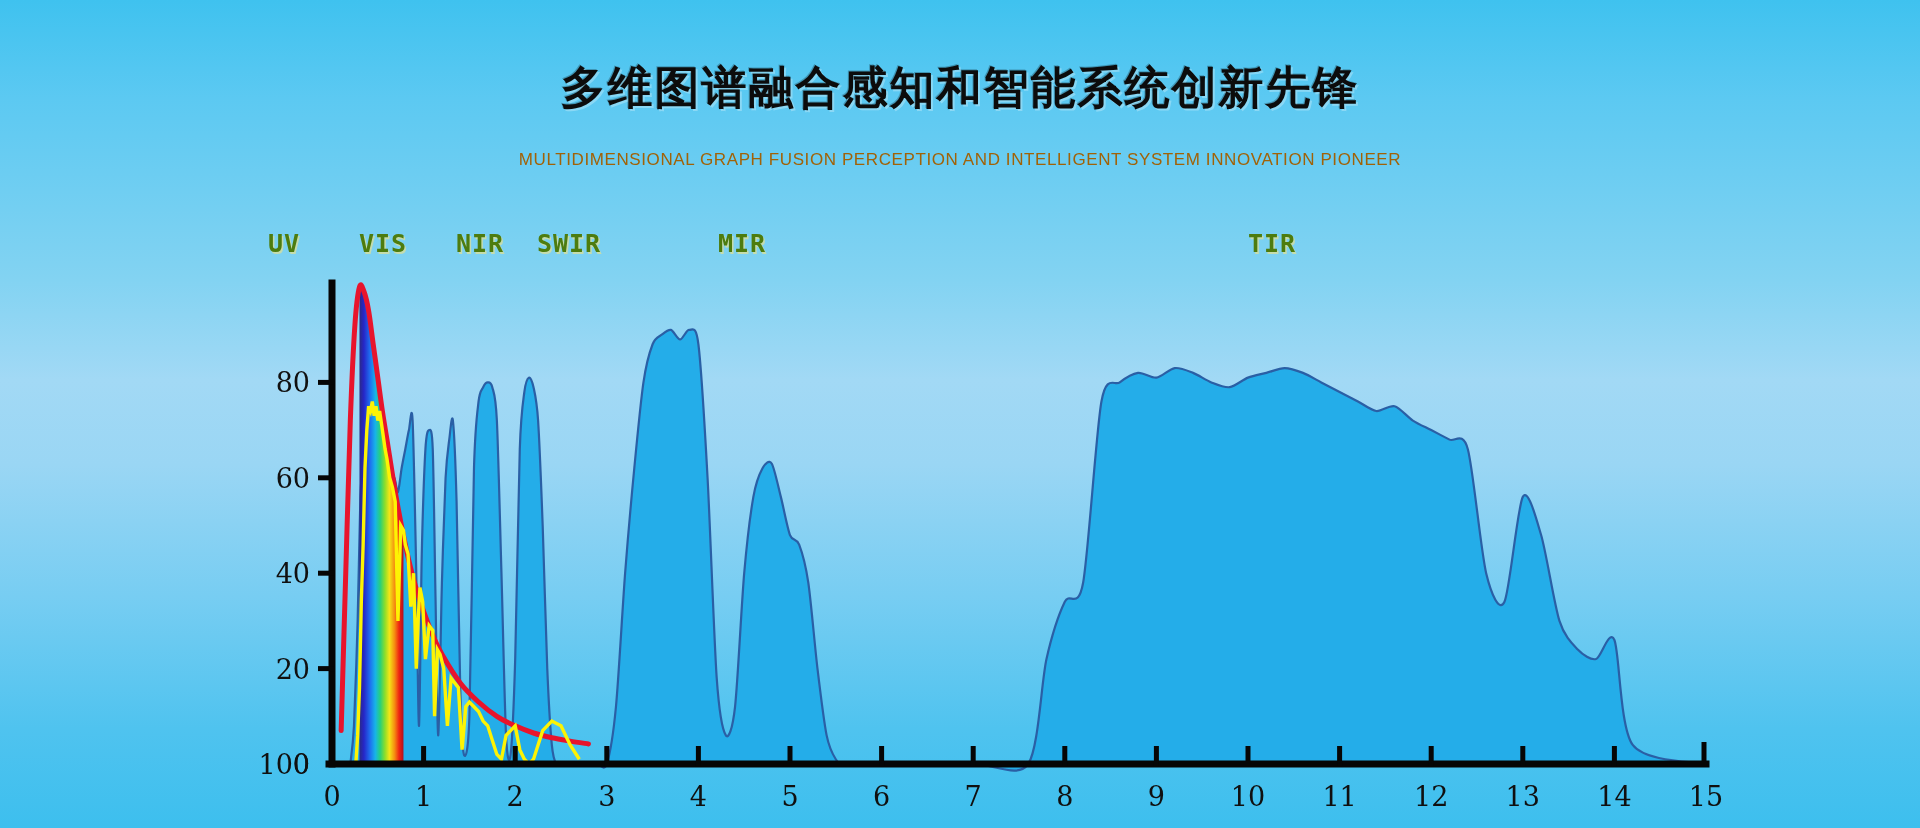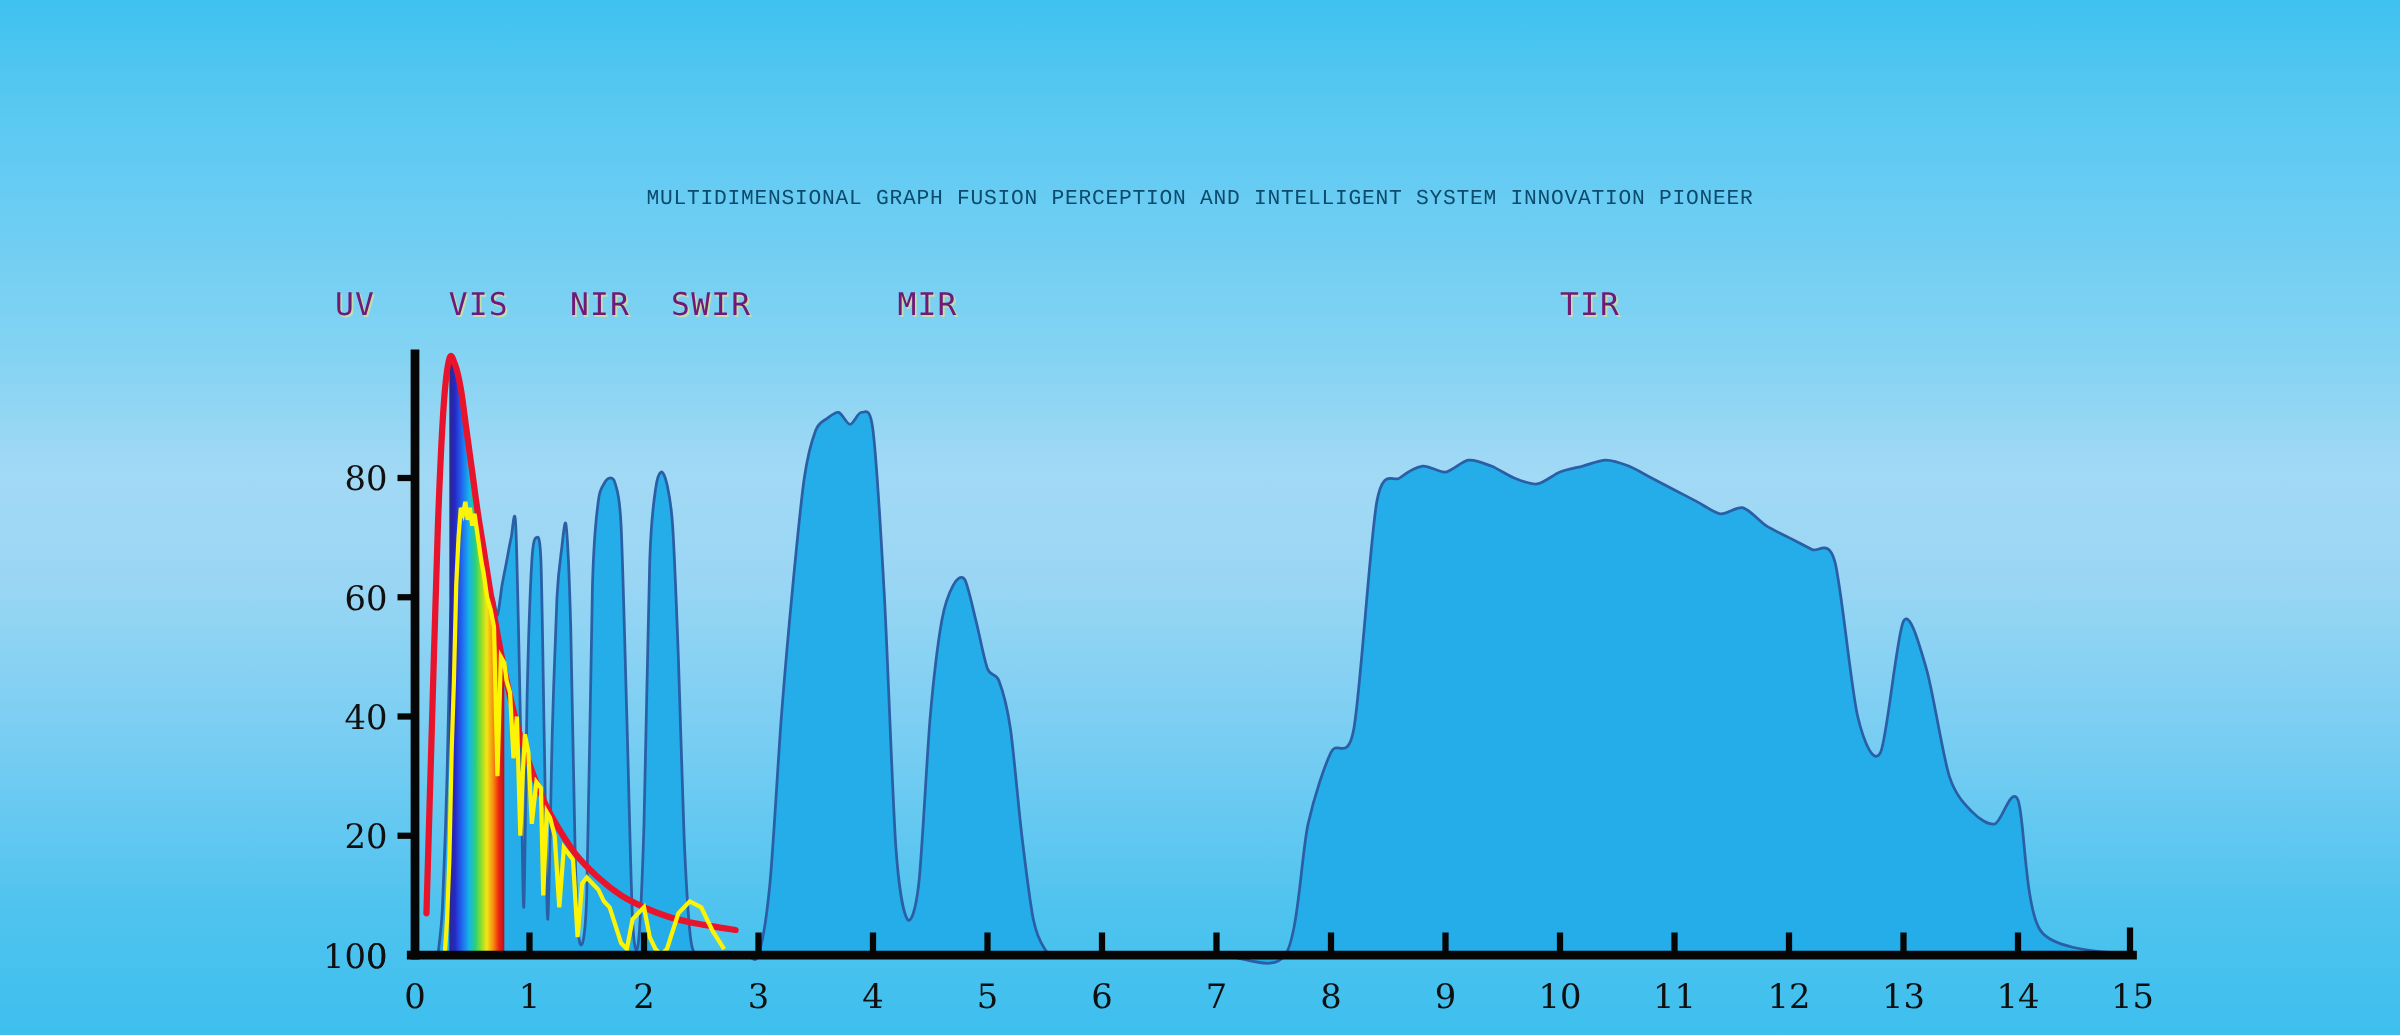--- a/index.html
+++ b/index.html
@@ -27,55 +27,56 @@
     font-weight:bold;
     font-size:45px;
     letter-spacing:2px;
     color:#0c0c0c;
     text-shadow:2px 2px 0 rgba(255,255,255,.28), -1px -1px 0 rgba(0,0,0,.25);
     white-space:nowrap;
   }
   .subtitle{
     position:absolute;left:0;right:0;top:150px;
     text-align:center;
-    font-family:Liberation Mono, monospace;
+    font-family:Liberation Sans, sans-serif;
     font-size:17px;
     letter-spacing:.6px;
-    color:#0c4a6e;
+    color:#a16207;
     white-space:nowrap;
   }
 
   
   .bandlabel{
     position:absolute;
     font-family:"DejaVu Sans Mono","Liberation Mono",monospace;
-    font-weight:normal;
+    font-weight:bold;
     font-size:25px;
     letter-spacing:1px;
-    color:#701a75;
+    color:#4d7c0f;
     text-shadow:1.5px 1.5px 0 rgba(255,230,120,.55);
     white-space:nowrap;
     transform:translateX(-50%);
     top:229px;
   }
 
   
   svg#chart{position:absolute;left:0;top:0;}
   .axisline{stroke:#060606;stroke-width:7;stroke-linecap:square;fill:none;}
   .tick{stroke:#060606;stroke-width:5;}
   .axistext{
     font-family:"DejaVu Serif","Liberation Serif",serif;
     font-size:27px;fill:#101010;
   }
 </style>
 </head>
 <body>
 
 <div id="stage">
 
+  <div class="title">多维图谱融合感知和智能系统创新先锋</div>
   <div class="subtitle">MULTIDIMENSIONAL GRAPH FUSION PERCEPTION AND INTELLIGENT SYSTEM INNOVATION PIONEER</div>
 
   <div class="bandlabel" style="left:284px">UV</div>
   <div class="bandlabel" style="left:383px">VIS</div>
   <div class="bandlabel" style="left:480px">NIR</div>
   <div class="bandlabel" style="left:569px">SWIR</div>
   <div class="bandlabel" style="left:742px">MIR</div>
   <div class="bandlabel" style="left:1272px">TIR</div>
 
   <svg id="chart" width="1920" height="828">

